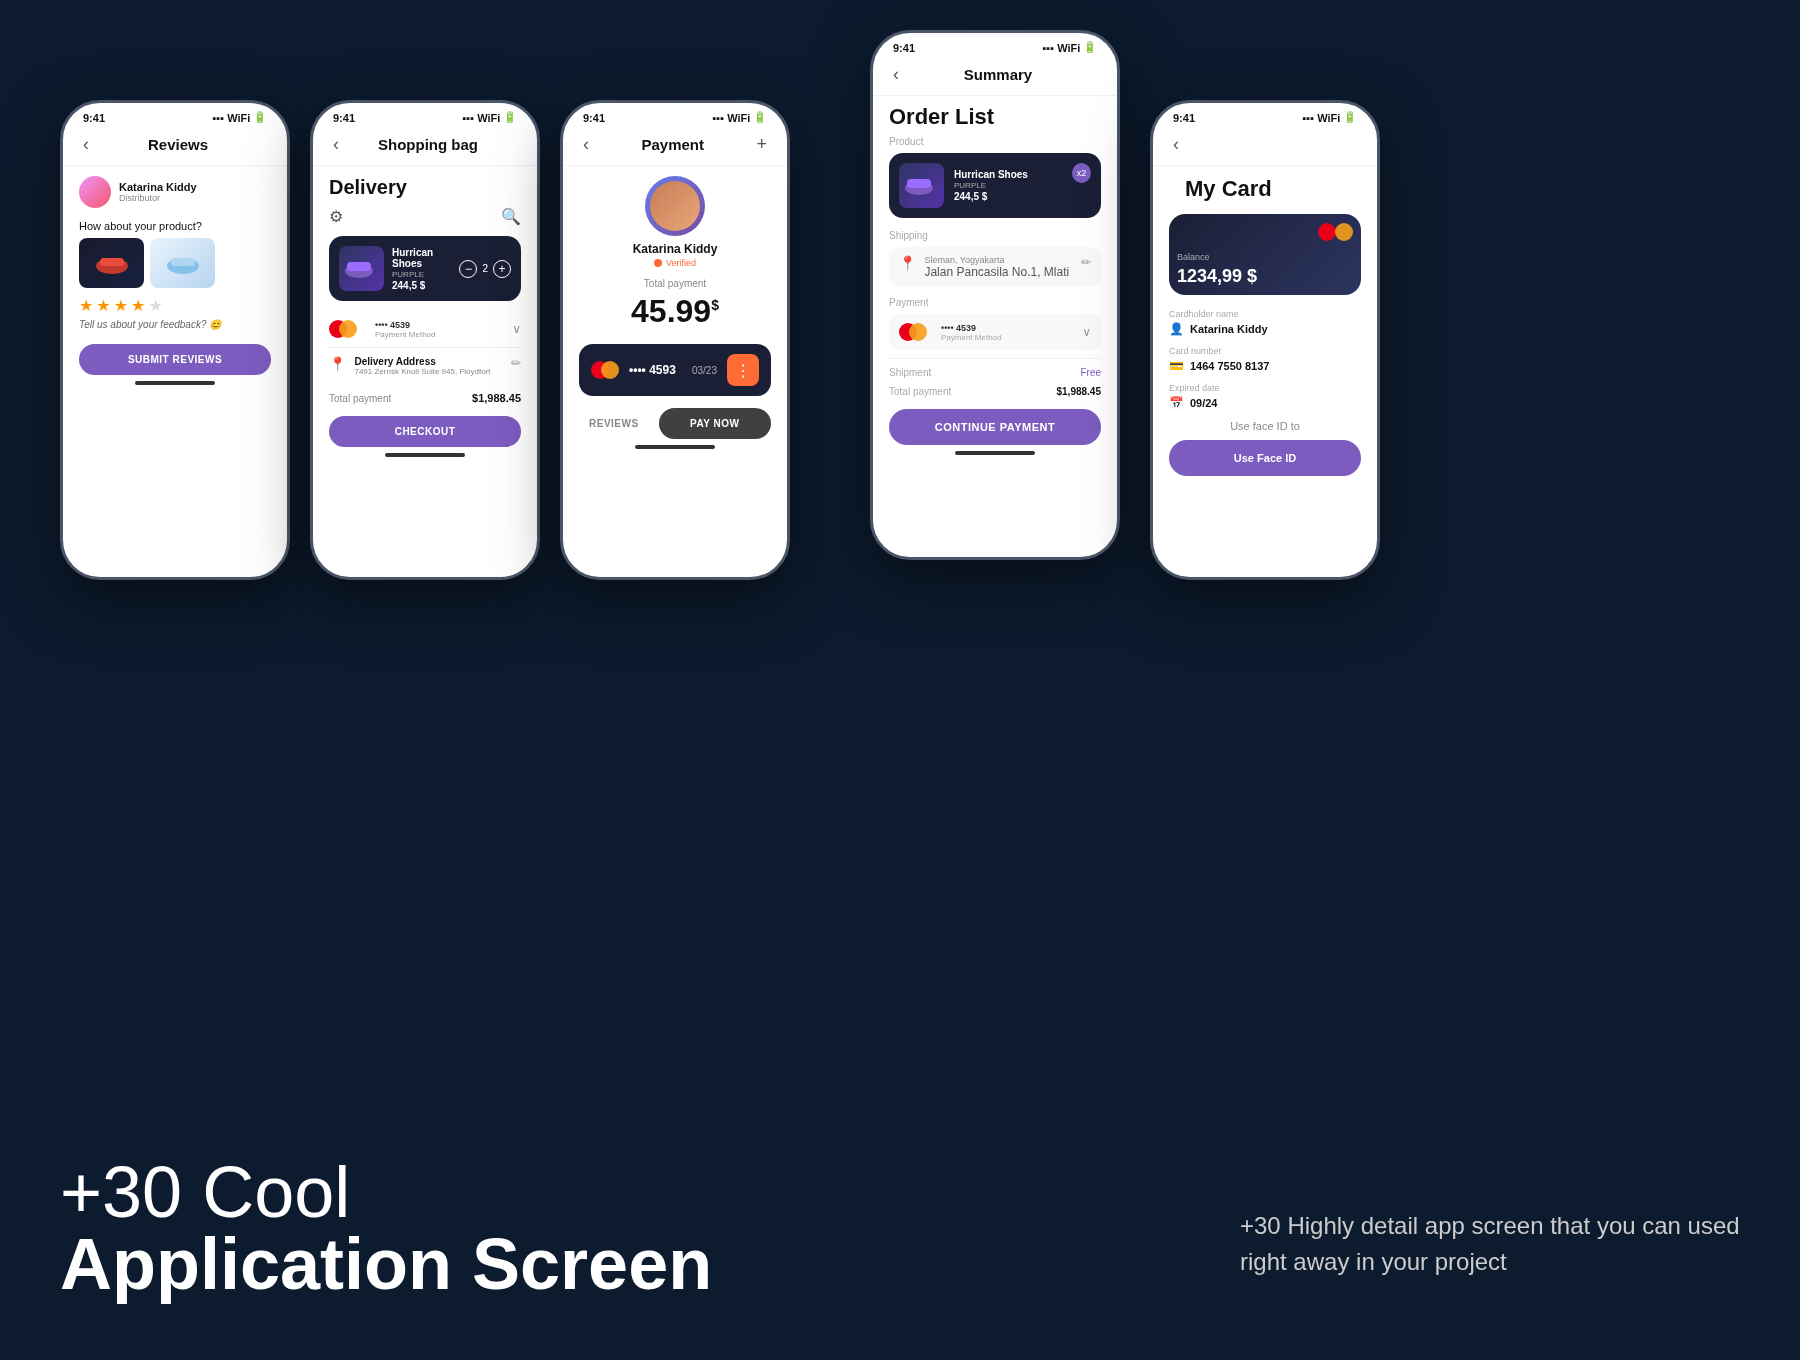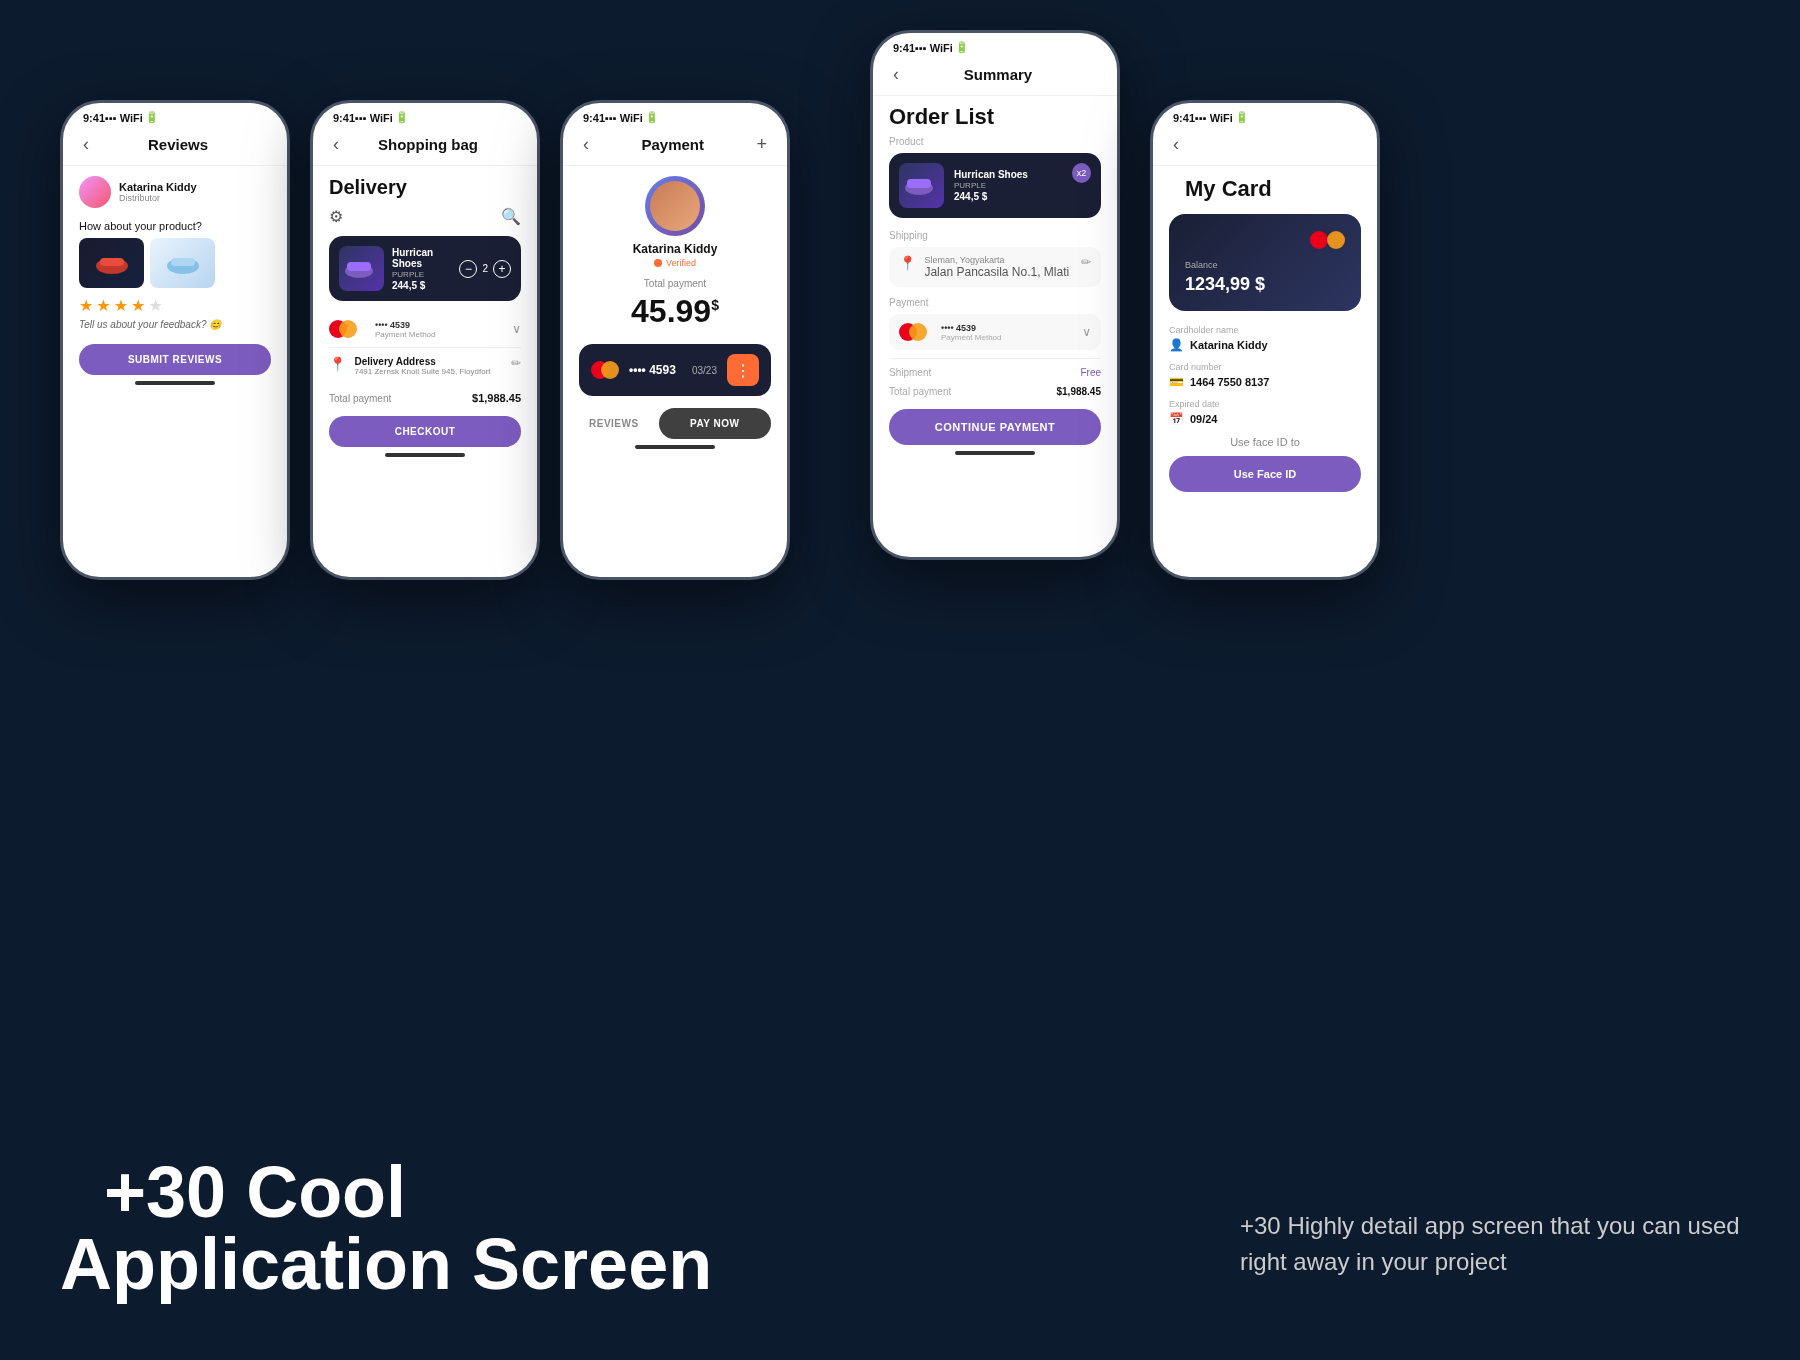--- a/index.html
+++ b/index.html
@@ -17,21 +17,21 @@
       position: absolute;
       background: #fff;
       border-radius: 40px;
       border: 3px solid #4a5568;
       box-shadow: 0 20px 60px rgba(0,0,0,0.5);
       overflow: hidden;
     }
 
     .phone-status-bar {
       display: flex;
-      justify-content: flex-start;
+      justify-content: space-between;
       align-items: center;
       padding: 8px 20px 4px;
       font-size: 11px;
       font-weight: 600;
       color: #111;
     }
 
     .status-icons {
       display: flex;
       gap: 3px;
@@ -611,21 +611,21 @@
     .my-card-title {
       font-size: 22px;
       font-weight: 800;
       color: #111;
       margin: 10px 16px 12px;
     }
 
     .credit-card {
       background: linear-gradient(135deg, #1a1f35, #2d3561);
       border-radius: 16px;
-      padding: 16px;
+      padding: 8px;
       margin-bottom: 14px;
       color: #fff;
     }
 
     .card-balance-label {
       font-size: 9px;
       color: #aaa;
       margin-bottom: 4px;
     }
 
@@ -686,24 +686,23 @@
 
     
     .bottom-text-left {
       position: absolute;
       left: 60px;
       bottom: 60px;
     }
 
     .big-heading-line1 {
       font-size: 72px;
-      font-weight: 700;
+      font-weight: 400;
       color: #fff;
       line-height: 1;
-      margin-left: 44px;
     }
 
     .big-heading-line2 {
       font-size: 72px;
       font-weight: 900;
       color: #fff;
       line-height: 1;
     }
 
     .bottom-text-right {

